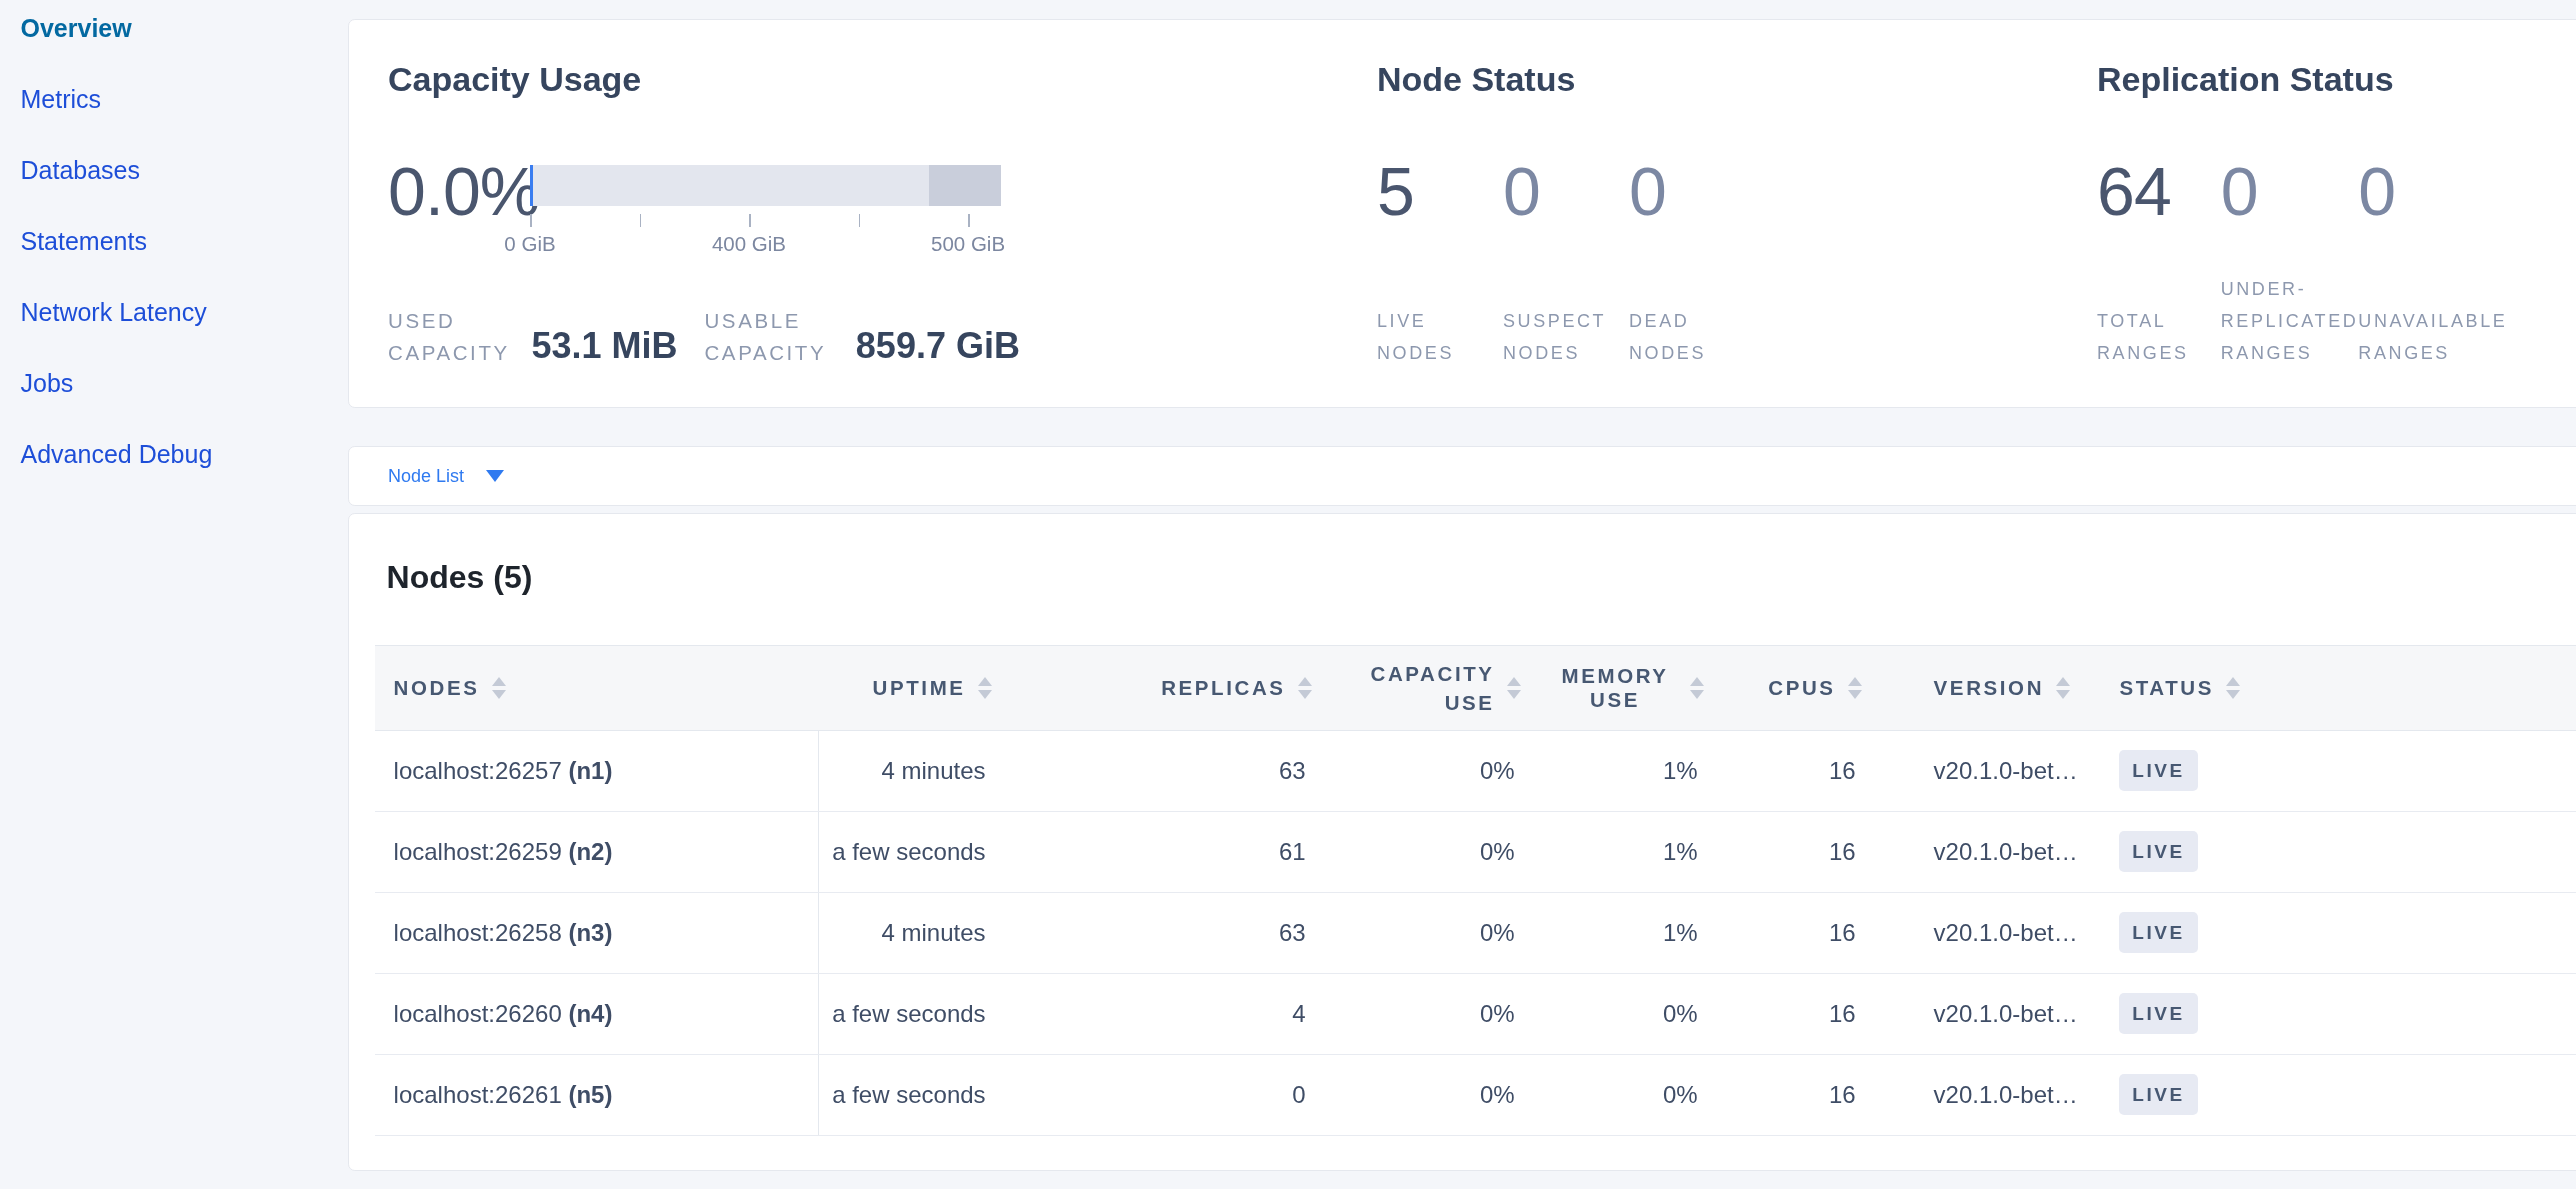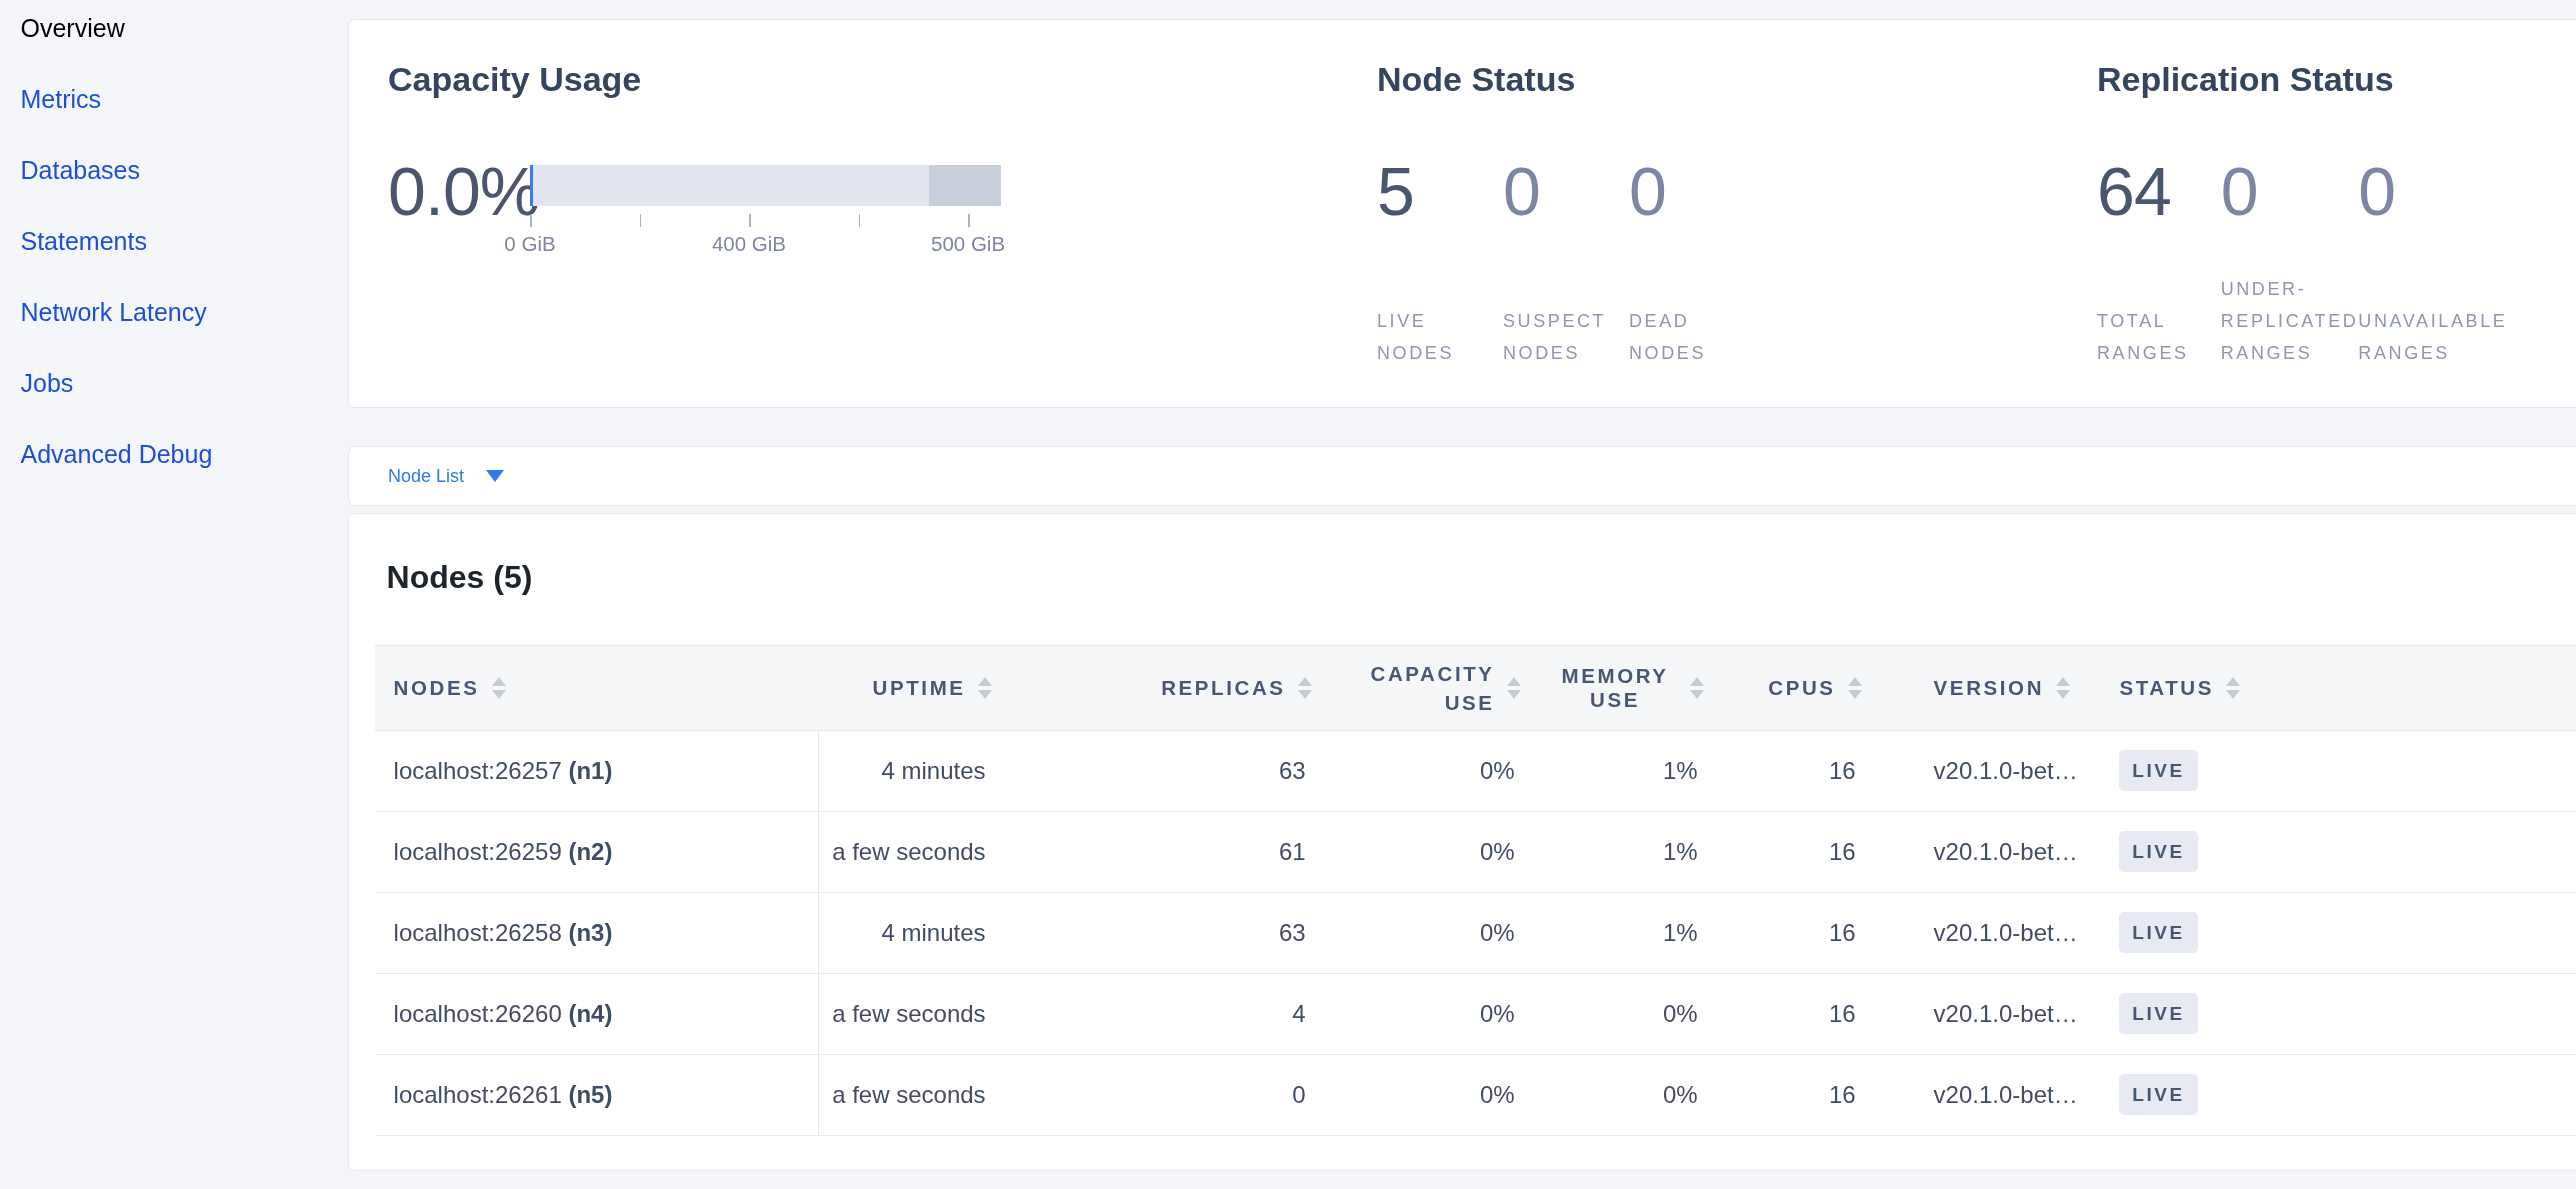--- a/index.html
+++ b/index.html
@@ -10,21 +10,21 @@
     color:#3f4d66;
   }
   .layout { display:flex; width:100%; height:100%; }
 
   
   .sidebar { width:348px; flex:0 0 348px; padding:13.6px 0 0 20.5px; }
   .side-item {
     font-size:25px; line-height:29px; color:#1d4ed8;
     margin-bottom:42px; cursor:pointer;
   }
-  .side-item.active { color:#000000; font-weight:400; }
+  .side-item.active { color:#0369a1; font-weight:700; }
 
   
   .main { flex:1; margin-right:24px; padding-top:19px; }
   .card { background:#ffffff; border:1.7px solid #e5e8ee; border-radius:6.8px; }
 
   
   .summary-card { height:389px; display:flex; padding:39px 39px 38px 39px; }
   .sec { display:flex; flex-direction:column; }
   .sec-capacity { width:989px; }
   .sec-nodes { width:720px; }
@@ -152,20 +152,26 @@
                 <i class="tick" style="left: 46.5%;"></i>
                 <i class="tick" style="left: 69.8%;"></i>
                 <i class="tick" style="left: 93%;"></i>
               </div>
             <div class="gauge-labels" id="gauge-labels">
                 <span class="tick-label" style="left: 0%;">0 GiB</span>
                 <span class="tick-label" style="left: 46.5%;">400 GiB</span>
                 <span class="tick-label" style="left: 93%;">500 GiB</span>
               </div>
           </div>
+        </div>
+        <div class="cap-bottom">
+          <div class="cap-label w-used">USED CAPACITY</div>
+          <div class="cap-value">53.1 MiB</div>
+          <div class="cap-label w-usable">USABLE CAPACITY</div>
+          <div class="cap-value">859.7 GiB</div>
         </div>
       </div>
 
       <div class="sec sec-nodes">
         <div class="section-title">Node Status</div>
         <div class="stats-row" id="node-stats">
             <div class="stat">
               <div class="stat-value">5</div>
               <div class="stat-label">LIVE NODES</div>
             </div>

